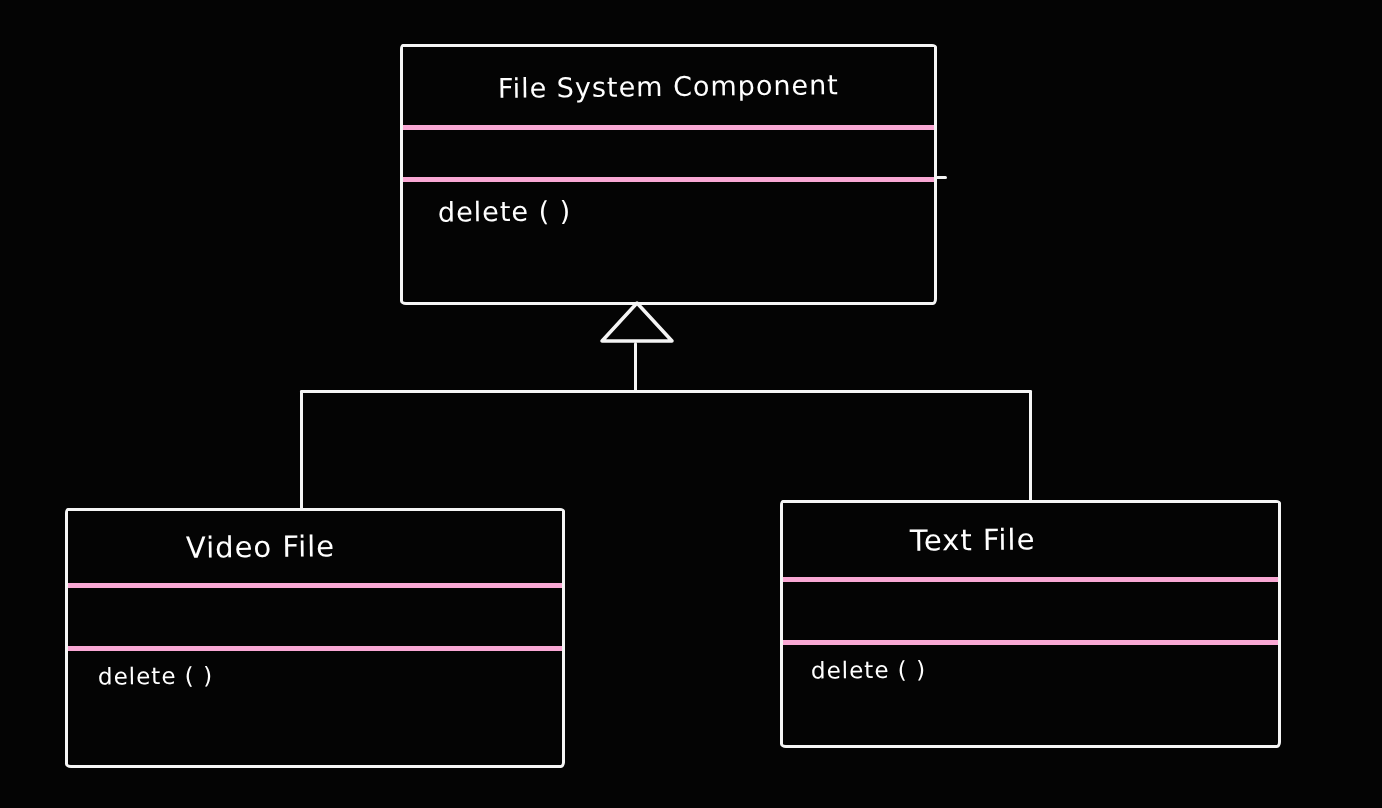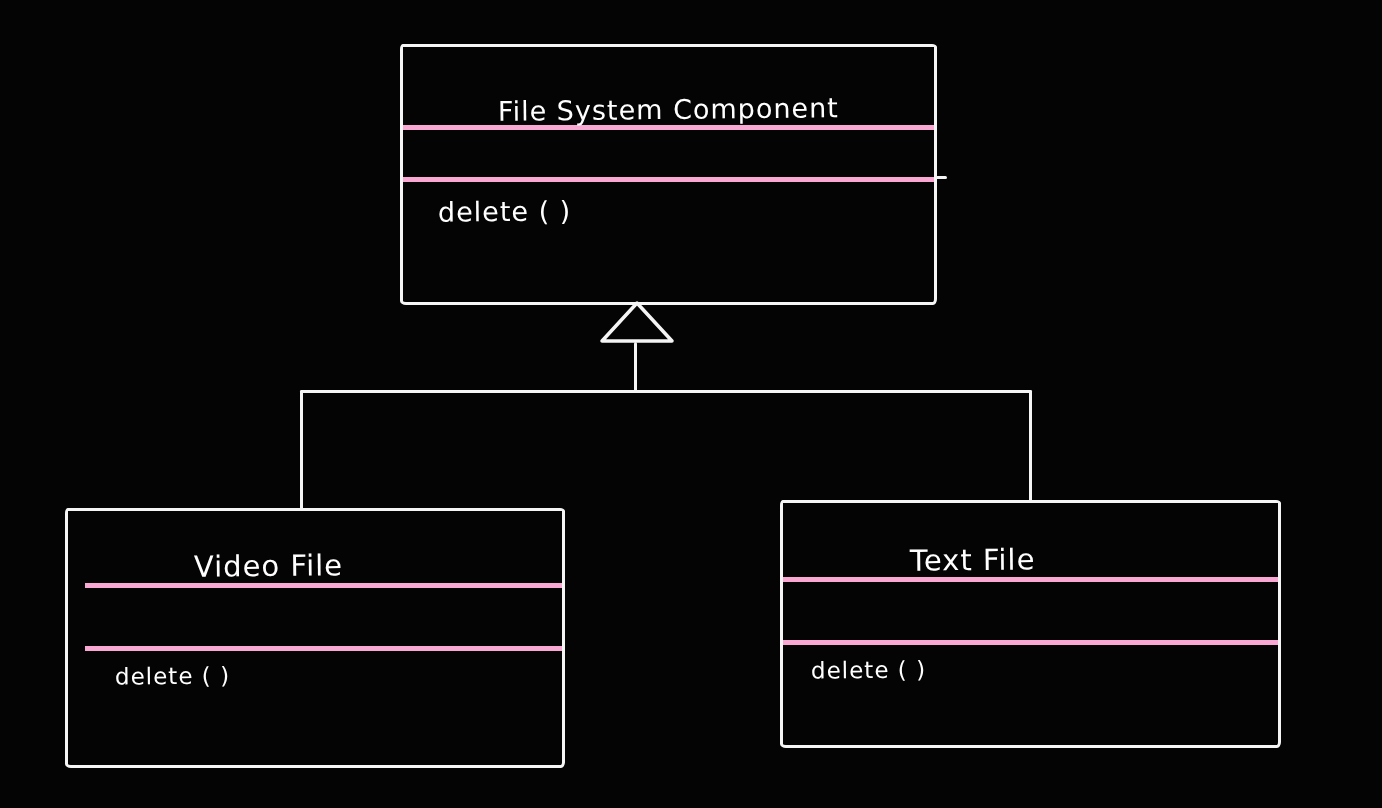--- a/index.html
+++ b/index.html
@@ -18,41 +18,41 @@
     border: 3px solid #f5f5f5;
     border-radius: 3px 5px 4px 6px / 5px 3px 6px 4px;
     background: #040404;
     display: flex;
     flex-direction: column;
   }
   .compartment { width: 100%; }
   .compartment.bordered { border-top: 5px solid #f9a8d4; }
   .title-compartment {
     display: flex;
-    align-items: flex-end;
+    align-items: center;
     justify-content: center;
     border-radius: 28px;
   }
   .hand {
     letter-spacing: 1px;
     transform: rotate(-0.6deg);
     white-space: pre;
   }
   .title-text { font-size: 27px; }
   .method-text { display: inline-block; }
 
   
   .box-parent { left: 400px; top: 44px; width: 537px; height: 261px; }
   .box-parent .title-compartment { height: 78px; }
   .box-parent .attr-compartment  { height: 52px; }
   .box-parent .method-compartment{ height: 125px; padding: 14px 0 0 35px; }
   .box-parent .method-text { font-size: 27px; }
 
   
-  .box-video { left: 65px; top: 508px; width: 500px; height: 260px; padding-left: 17px; }
+  .box-video { left: 65px; top: 508px; width: 500px; height: 260px; }
   .box-video .title-compartment { height: 72px; }
   .box-video .attr-compartment  { height: 63px; }
   .box-video .method-compartment{ height: 107px; padding: 12px 0 0 30px; }
   .box-video .title-text { font-size: 29px; transform: translateX(-55px) rotate(-0.6deg); }
   .box-video .method-text { font-size: 23px; }
 
   
   .box-text { left: 780px; top: 500px; width: 501px; height: 248px; }
   .box-text .title-compartment { height: 74px; }
   .box-text .attr-compartment  { height: 63px; }

